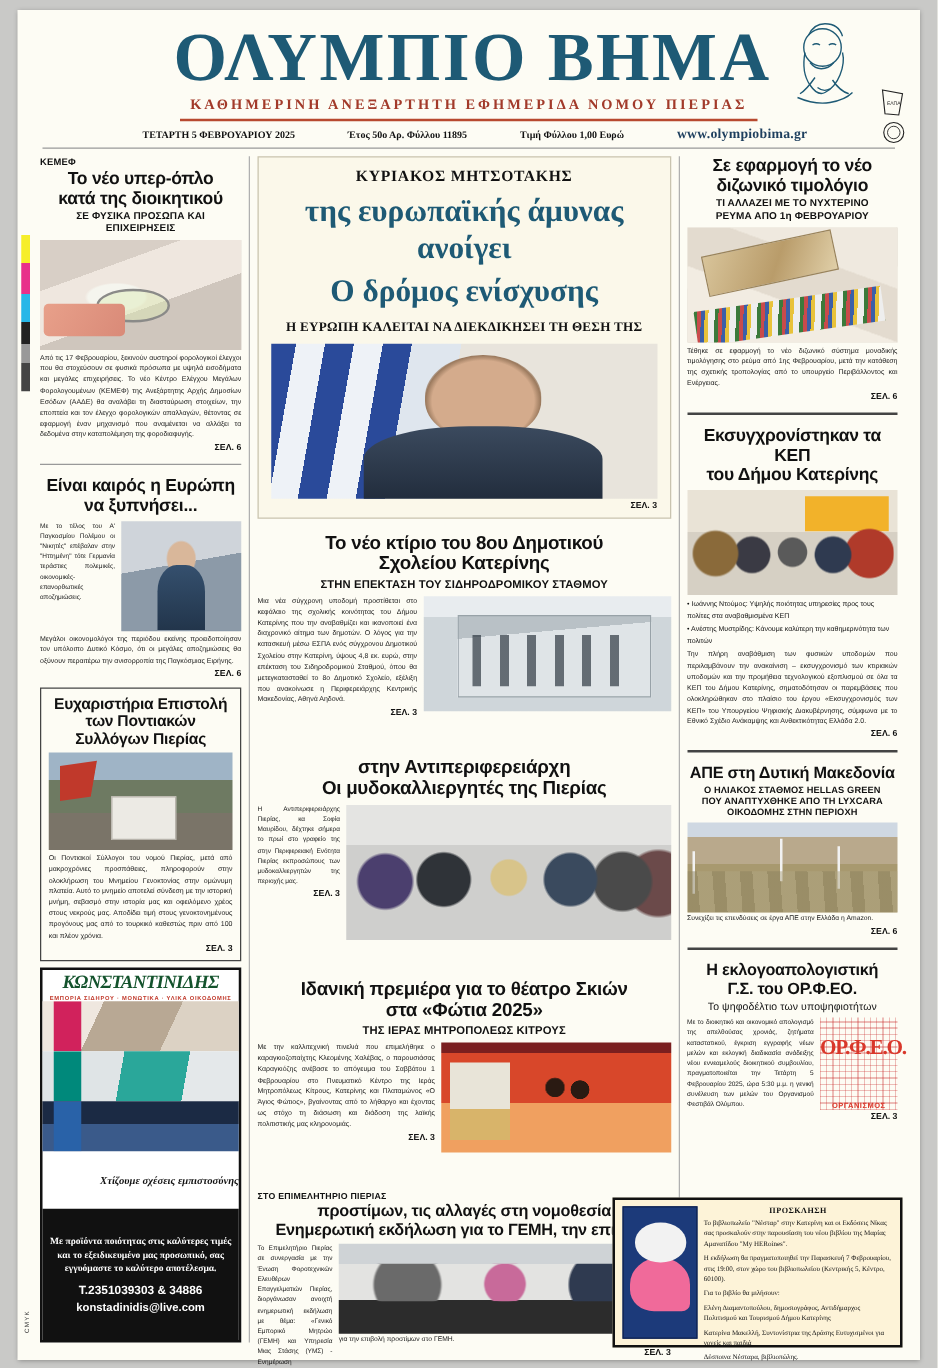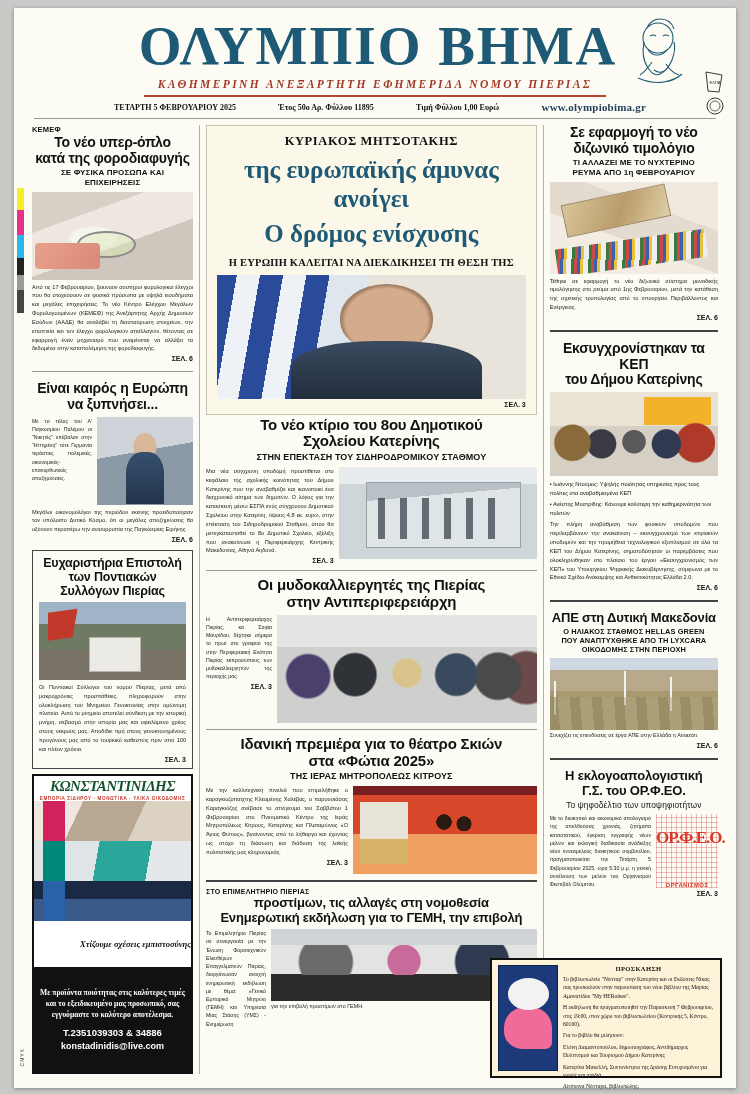--- a/index.html
+++ b/index.html
@@ -43,21 +43,20 @@
     padding-left: 6px;
   }
   .mast-sub {
     text-align: center;
     font-family: "Liberation Serif", serif;
     font-weight: bold;
     font-size: 11.5px;
     color: #a23a2a;
     letter-spacing: 2.4px;
     margin-top: 5px;
-    font-style: italic;
   }
   .mast-rule {
     height: 2px; background: #b8492f; margin: 5px 110px 0 110px;
   }
   .mast-info {
     display: flex; justify-content: space-between; align-items: center;
     margin: 4px 70px 0 80px;
     font-family: "Liberation Serif", serif;
     font-size: 8px; font-weight: bold; color: #111;
   }
@@ -75,21 +74,21 @@
   .head-rule { height: 1px; background: #999; margin: 5px 20px 0 20px; }
 
   
   .cols {
     display: flex;
     gap: 6px;
     padding: 6px 18px 0 18px;
     height: 955px;
   }
   .col-left  { width: 162px; display: flex; flex-direction: column; gap: 5px; }
-  .col-mid   { width: 334px; display: flex; flex-direction: column; gap: 2px; }
+  .col-mid   { width: 334px; display: flex; flex-direction: column; gap: 12px; }
   .col-right { width: 170px; display: flex; flex-direction: column; gap: 5px; }
 
   .divider-v { width: 1px; background: #b0b0b0; }
 
   
   .kicker {
     font-size: 7.5px; font-weight: bold; color: #111;
     letter-spacing: .2px; margin-bottom: 1px;
   }
   .hl {
@@ -402,21 +401,21 @@
   </div>
   <div class="head-rule"></div>
 
   <div class="cols">
 
     <div class="col-left">
 
       <div class="art">
         <div class="kicker">ΚΕΜΕΦ</div>
         <div class="hl">Το νέο υπερ-όπλο</div>
-        <div class="hl">κατά της φοροδιαφυγής</div>
+        <div class="hl">κατά της διοικητικού</div>
         <div class="subhl">ΣΕ ΦΥΣΙΚΑ ΠΡΟΣΩΠΑ ΚΑΙ ΕΠΙΧΕΙΡΗΣΕΙΣ</div>
         <div class="photo ph-desk" style="height:88px;margin-top:4px;"></div>
         <div class="body">Από τις 17 Φεβρουαρίου, ξεκινούν αυστηροί φορολογικοί έλεγχοι που θα στοχεύσουν σε φυσικά πρόσωπα με υψηλά εισοδήματα και μεγάλες επιχειρήσεις. Το νέο Κέντρο Ελέγχου Μεγάλων Φορολογουμένων (ΚΕΜΕΦ) της Ανεξάρτητης Αρχής Δημοσίων Εσόδων (ΑΑΔΕ) θα αναλάβει τη διασταύρωση στοιχείων, την εποπτεία και τον έλεγχο φορολογικών απαλλαγών, θέτοντας σε εφαρμογή έναν μηχανισμό που αναμένεται να αλλάξει τα δεδομένα στην καταπολέμηση της φοροδιαφυγής.</div>
         <div class="pageref">ΣΕΛ. 6</div>
       </div>
 
       <div class="hrule"></div>
 
       <div class="art">
         <div class="hl">Είναι καιρός η Ευρώπη</div>
@@ -477,22 +476,22 @@
             <div class="body" style="margin-top:0;">Μια νέα σύγχρονη υποδομή προστίθεται στο κεφάλαιο της σχολικής κοινότητας του Δήμου Κατερίνης που την αναβαθμίζει και ικανοποιεί ένα διαχρονικό αίτημα των δημοτών. Ο λόγος για την κατασκευή μέσω ΕΣΠΑ ενός σύγχρονου Δημοτικού Σχολείου στην Κατερίνη, ύψους 4,8 εκ. ευρώ, στην επέκταση του Σιδηροδρομικού Σταθμού, όπου θα μετεγκατασταθεί το 8ο Δημοτικό Σχολείο, εξέλιξη που ανακοίνωσε η Περιφερειάρχης Κεντρικής Μακεδονίας, Αθηνά Αηδονά.</div>
             <div class="pageref">ΣΕΛ. 3</div>
           </div>
           <div class="photo ph-school" style="width:198px;height:92px;flex:none;"></div>
         </div>
       </div>
 
       <div class="hrule"></div>
 
       <div class="art">
+        <div class="hl" style="font-size:15px;">στην Αντιπεριφερειάρχη</div>
         <div class="hl" style="font-size:15px;">Οι μυδοκαλλιεργητές της Πιερίας</div>
-        <div class="hl" style="font-size:15px;">στην Αντιπεριφερειάρχη</div>
         <div class="art-flex" style="margin-top:4px;">
           <div class="txt" style="width:66px;flex:none;">
             <div class="body" style="margin-top:0;font-size:5.2px;">Η Αντιπεριφερειάρχης Πιερίας, κα Σοφία Μαυρίδου, δέχτηκε σήμερα το πρωί στο γραφείο της στην Περιφερειακή Ενότητα Πιερίας εκπροσώπους των μυδοκαλλιεργητών της περιοχής μας.</div>
             <div class="pageref">ΣΕΛ. 3</div>
           </div>
           <div class="photo ph-group" style="flex:1;height:108px;"></div>
         </div>
       </div>
 
       <div class="hrule"></div>

